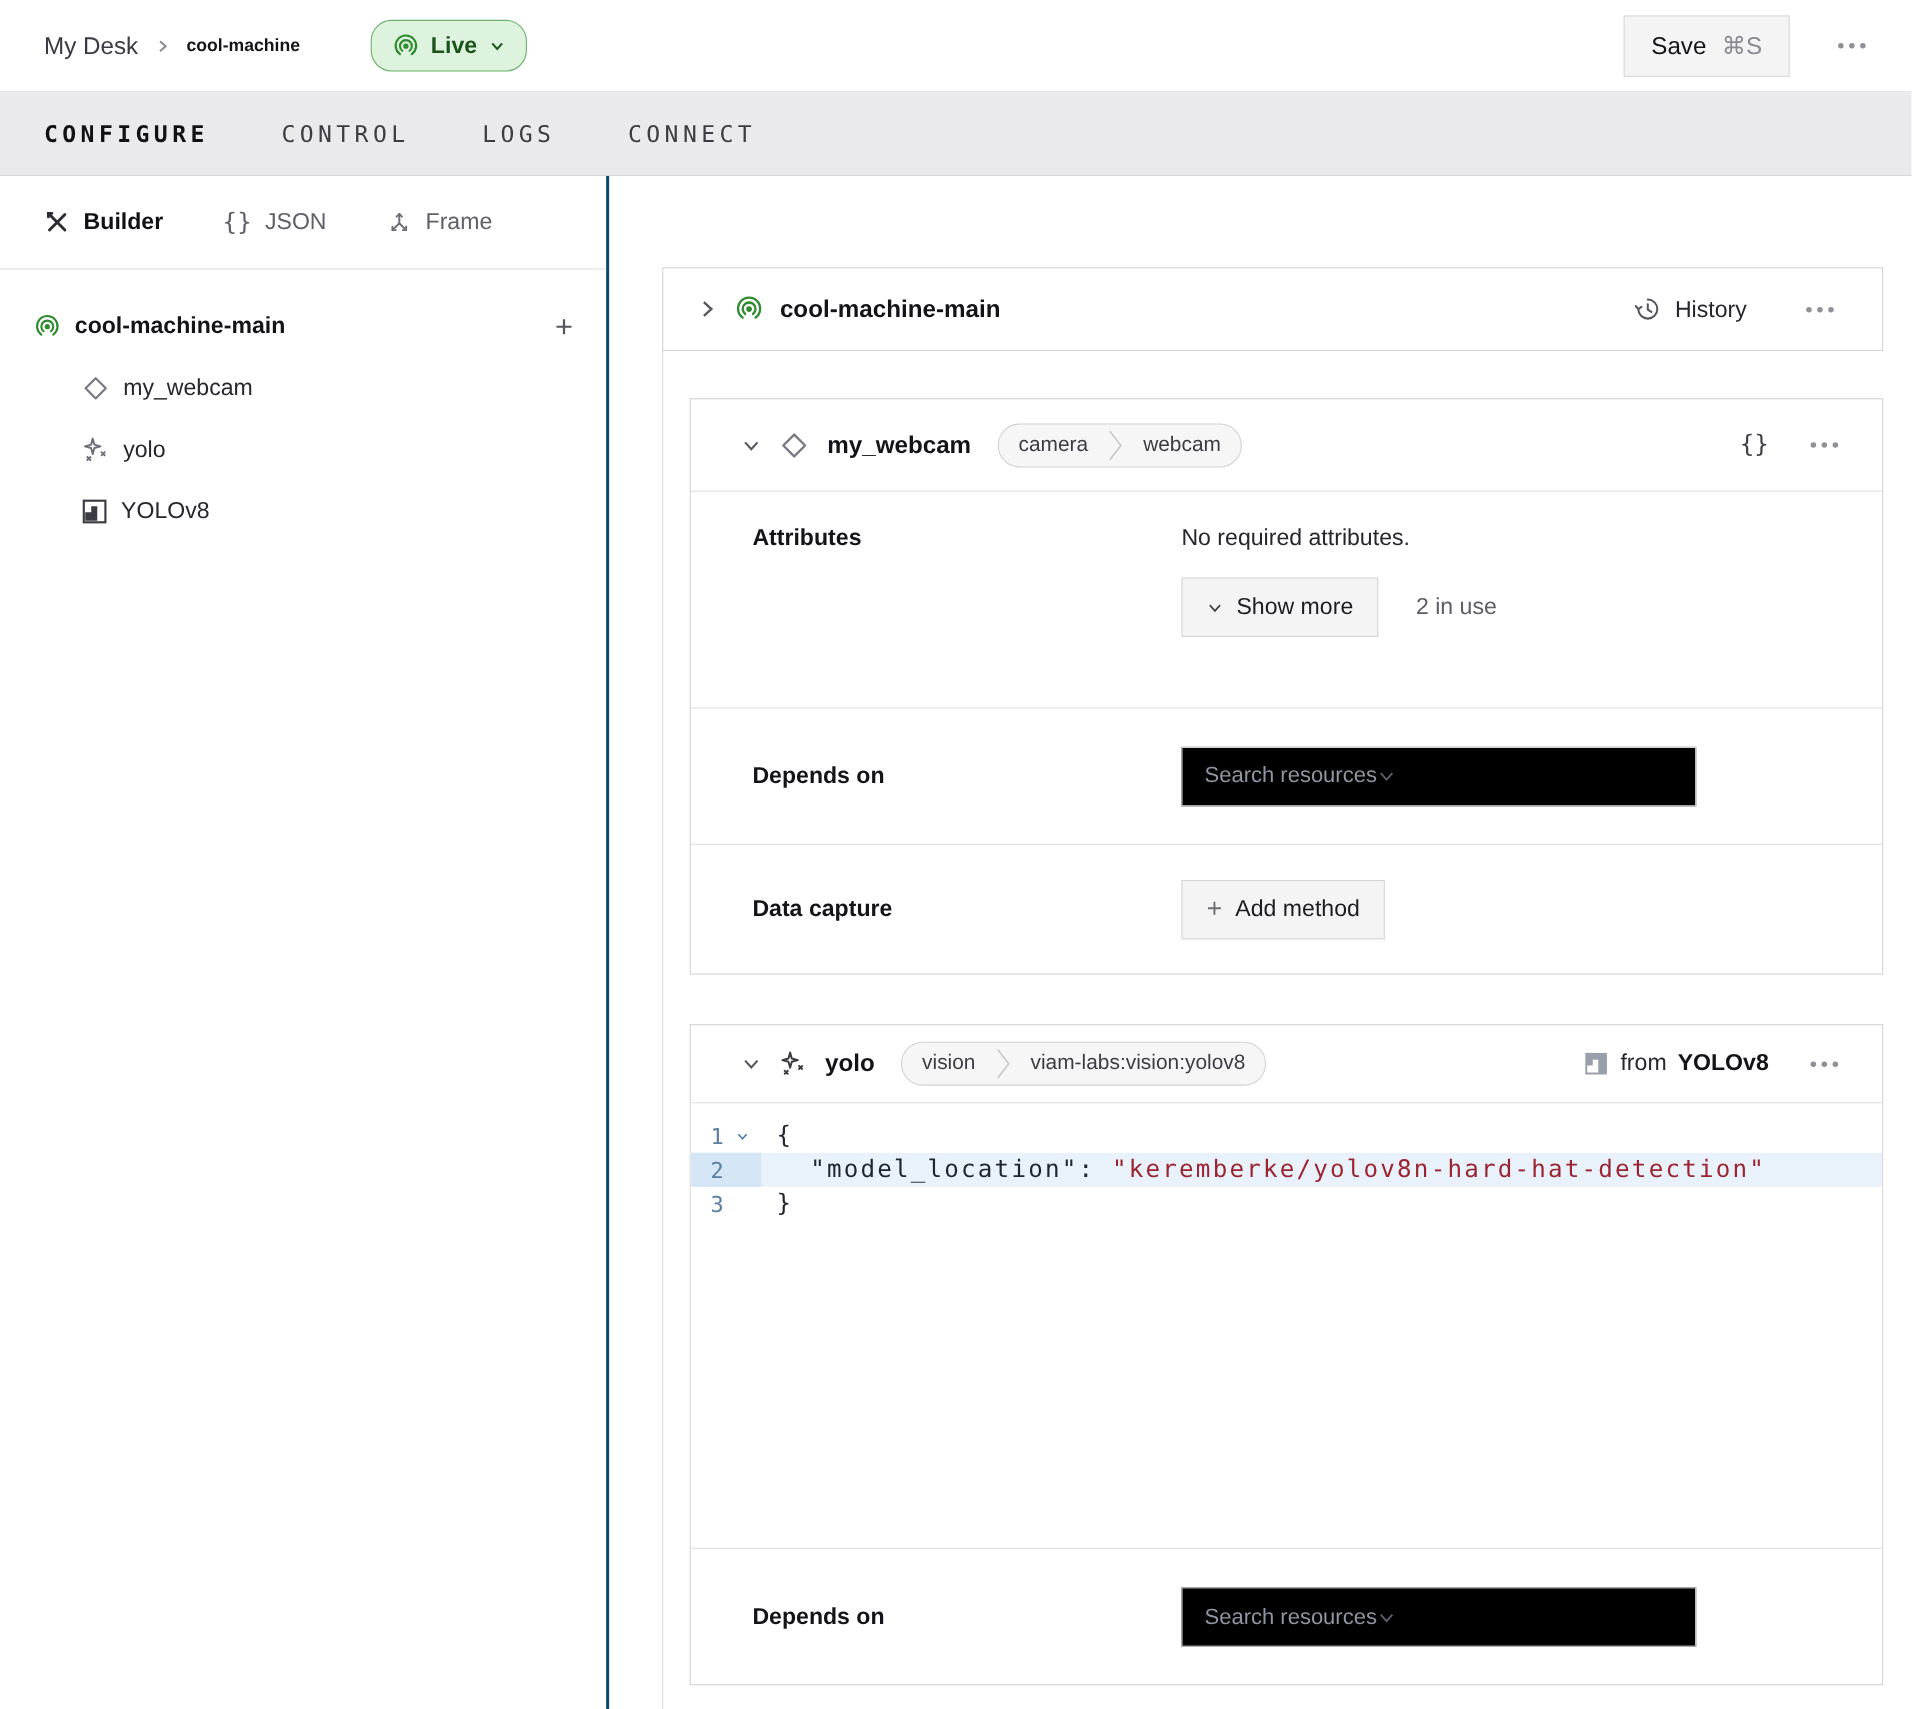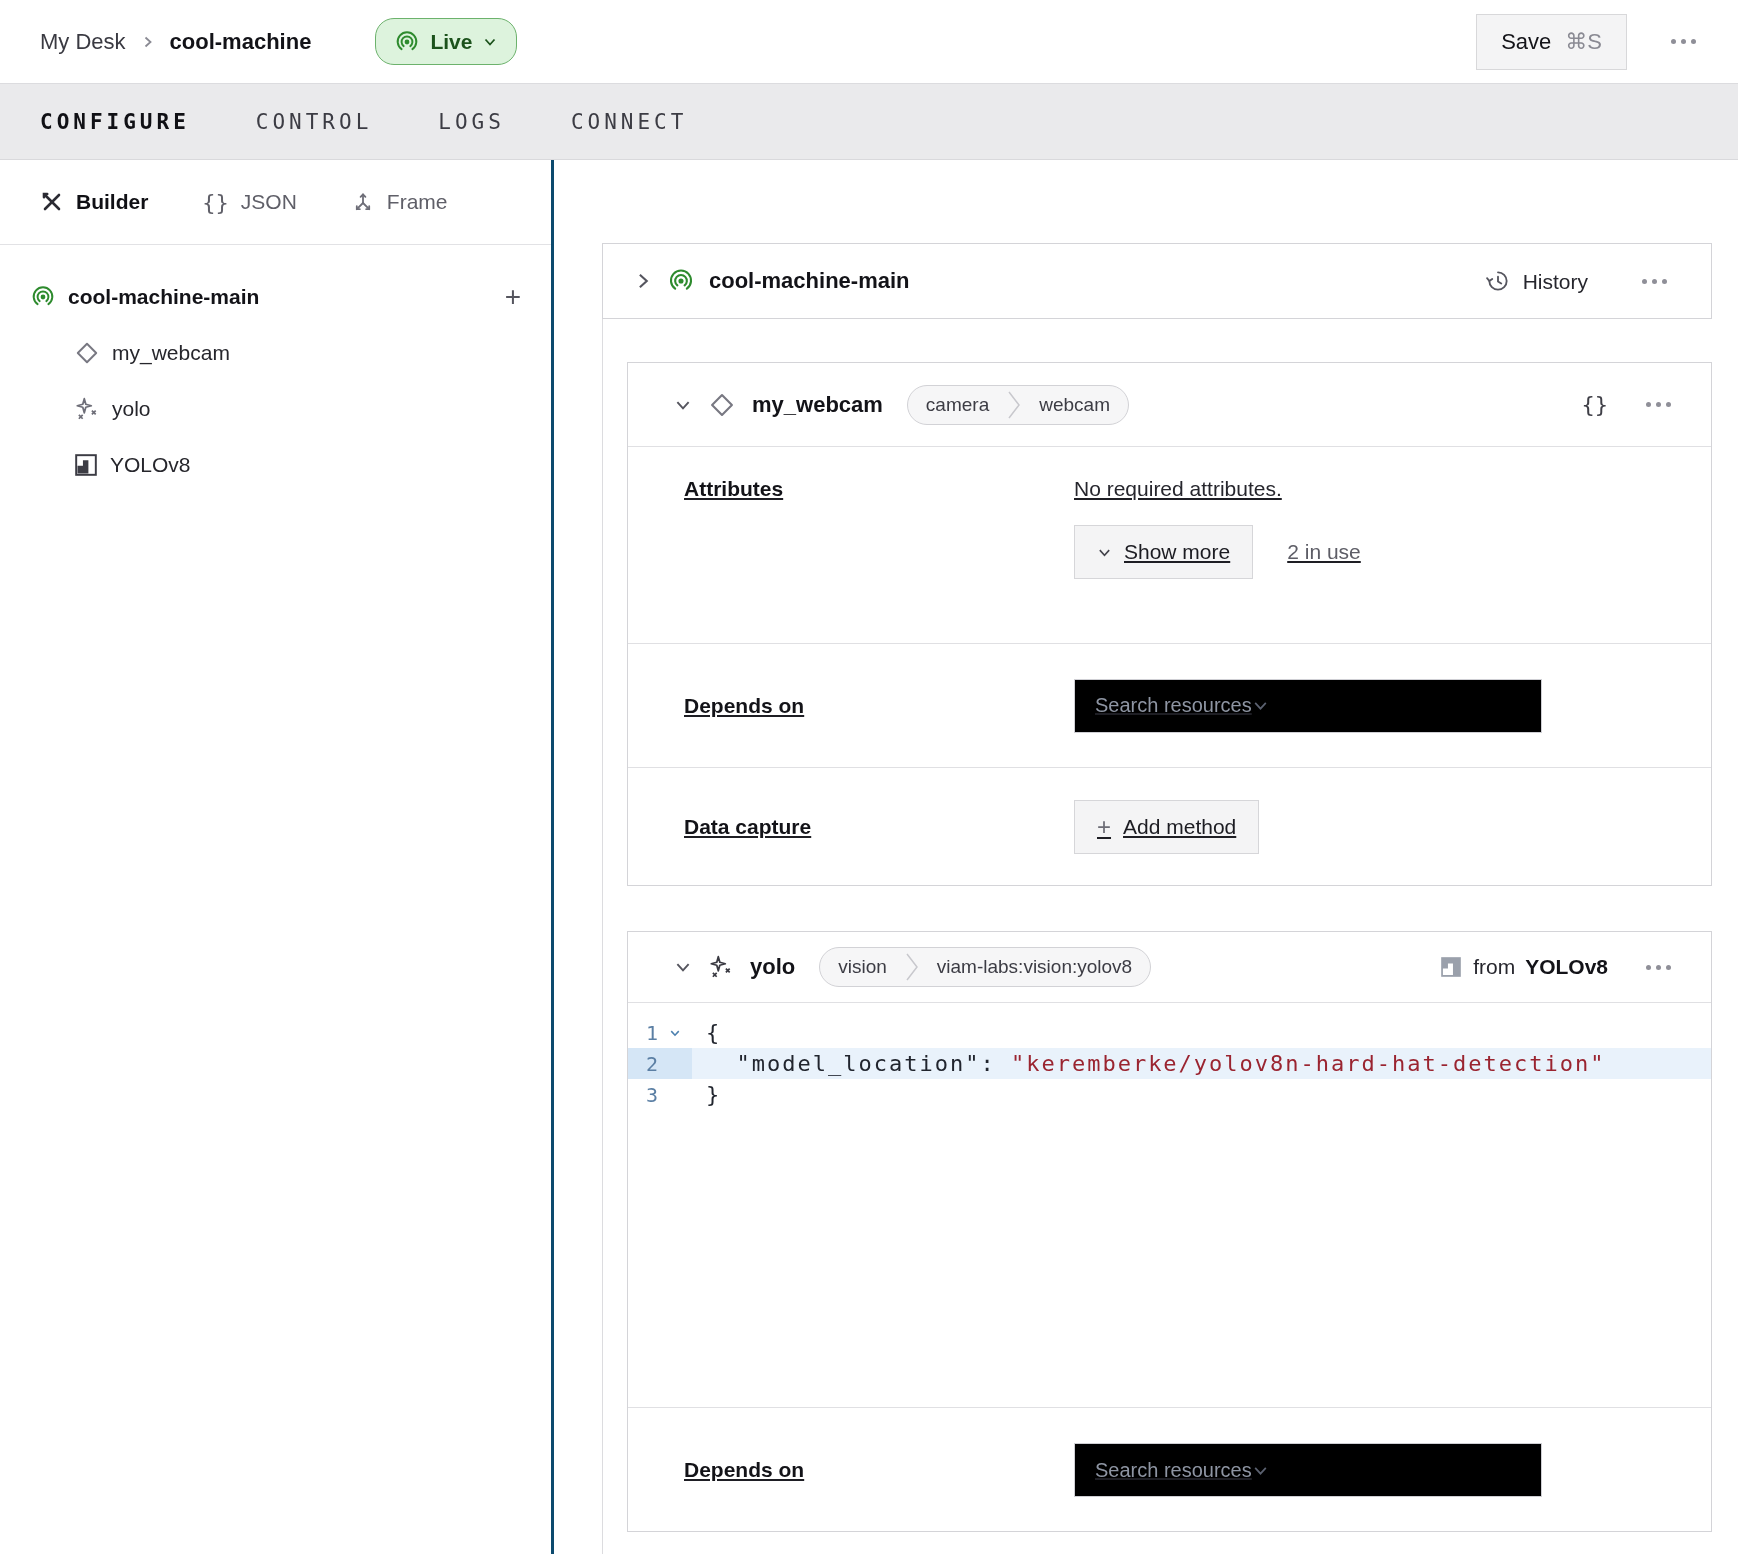--- a/index.html
+++ b/index.html
@@ -10,21 +10,21 @@
   }
   button { font-family:inherit; background:none; border:none; cursor:pointer; color:inherit; }
 
   
   .topbar {
     height:84px; display:flex; align-items:center; justify-content:space-between;
     padding:0 32px 0 40px; border-bottom:1px solid #dcdcdf; background:#fff;
   }
   .crumbs { display:flex; align-items:center; gap:14px; }
   .crumb-root { font-size:22px; color:#3a3a42; }
-  .crumb-cur  { font-size:22px; font-weight:700; color:#131318; }
+  .crumb-cur  { font-size:16px; font-weight:700; color:#131318; }
   .live-badge {
     margin-left:50px; height:47px; display:inline-flex; align-items:center; gap:10px;
     padding:0 18px; border-radius:19px;
     background:var(--live-badge-bg,#ddf3dd); border:1.5px solid var(--live-badge-border,#6cb26c);
     color:var(--live-badge-text,#1c521c); font-size:21px; font-weight:600;
   }
   .top-right { display:flex; align-items:center; }
   .save-btn {
     height:56px; display:inline-flex; align-items:center; gap:14px; padding:0 24px;
     background:#f4f4f5; border:1px solid #d8d8da; font-size:22px; color:#131318;
@@ -89,21 +89,21 @@
   .from-wrap b { font-weight:700; color:#131318; }
 
   .pill {
     display:inline-flex; align-items:center; height:40px; border-radius:20px;
     border:1px solid #d2d2d6; background:#f6f6f7; margin-left:8px; overflow:hidden;
     font-size:19px; color:#3c3c44; white-space:nowrap;
   }
   .pill span { padding:0 18px; }
   .pill svg { flex:none; }
 
-  .row { display:flex;text-decoration:underline; }
+  .row { display:flex; }
   .row .lbl { width:446px; padding-left:56px; font-weight:700; font-size:21px; color:#131318; }
   .row-attrs { height:197px; border-bottom:1px solid #e0e0e3; padding-top:30px; align-items:flex-start; }
   .row-dep   { height:124px; border-bottom:1px solid #e0e0e3; align-items:center; }
   .row-cap   { height:117px; align-items:center; }
   .row-dep2  { height:124px; align-items:center; }
   .empty-text { font-size:21px; color:#26262d; }
   .attr-actions { margin-top:24px; display:flex; align-items:center; }
   .ghost-btn {
     height:54px; display:inline-flex; align-items:center; gap:12px; padding:0 22px;
     background:#f4f4f5; border:1px solid #d6d6d9; font-size:21px; color:#1c1c22;

